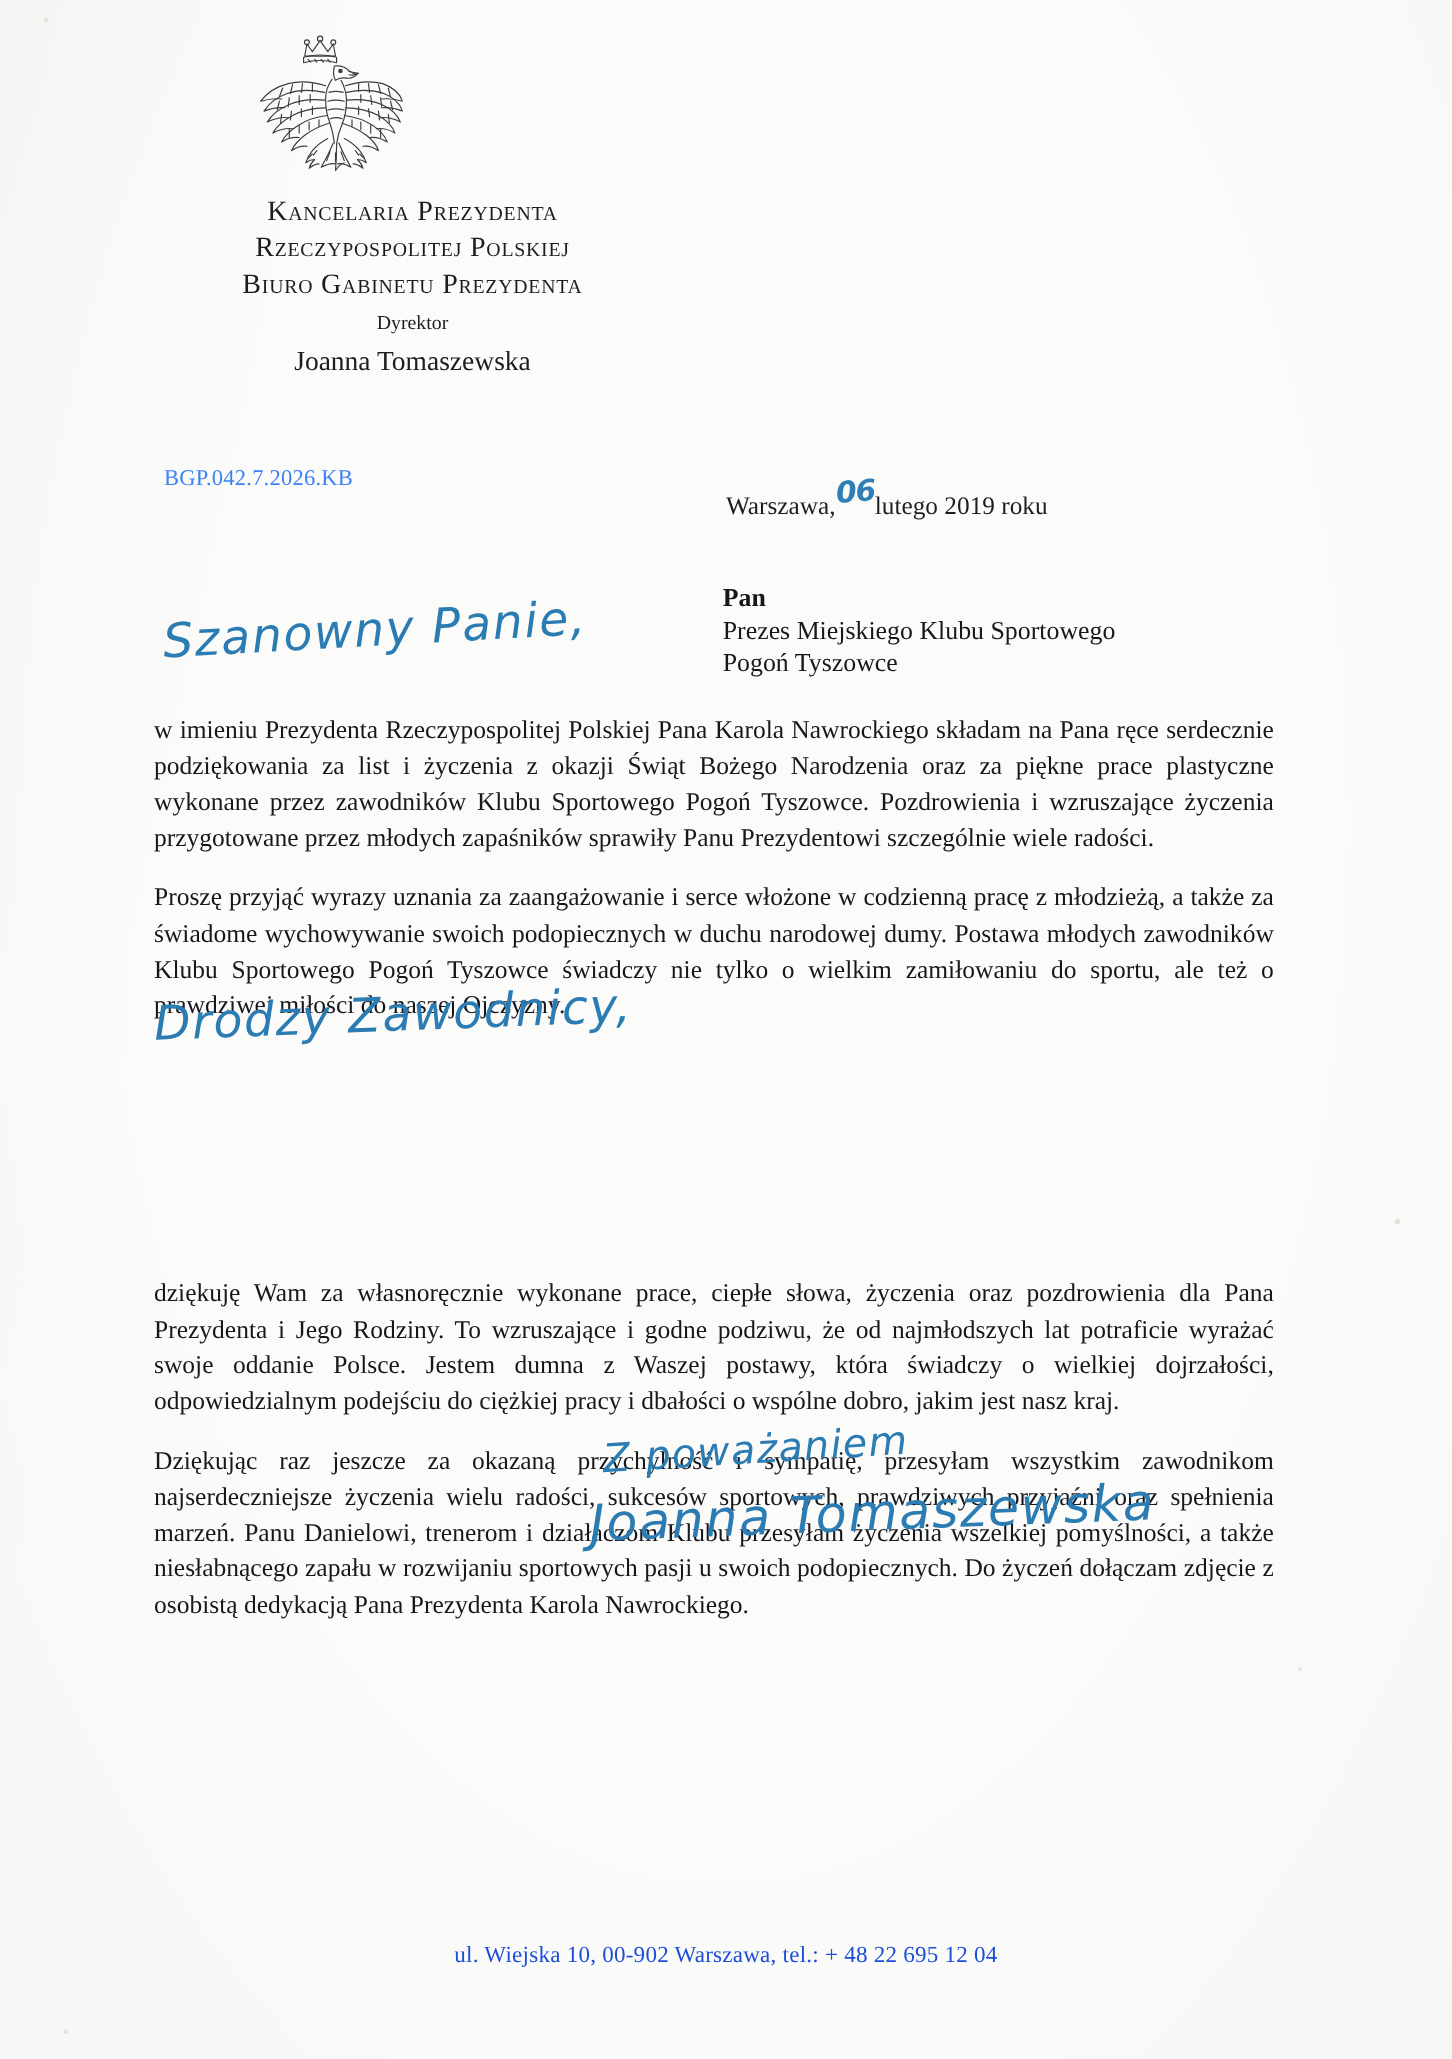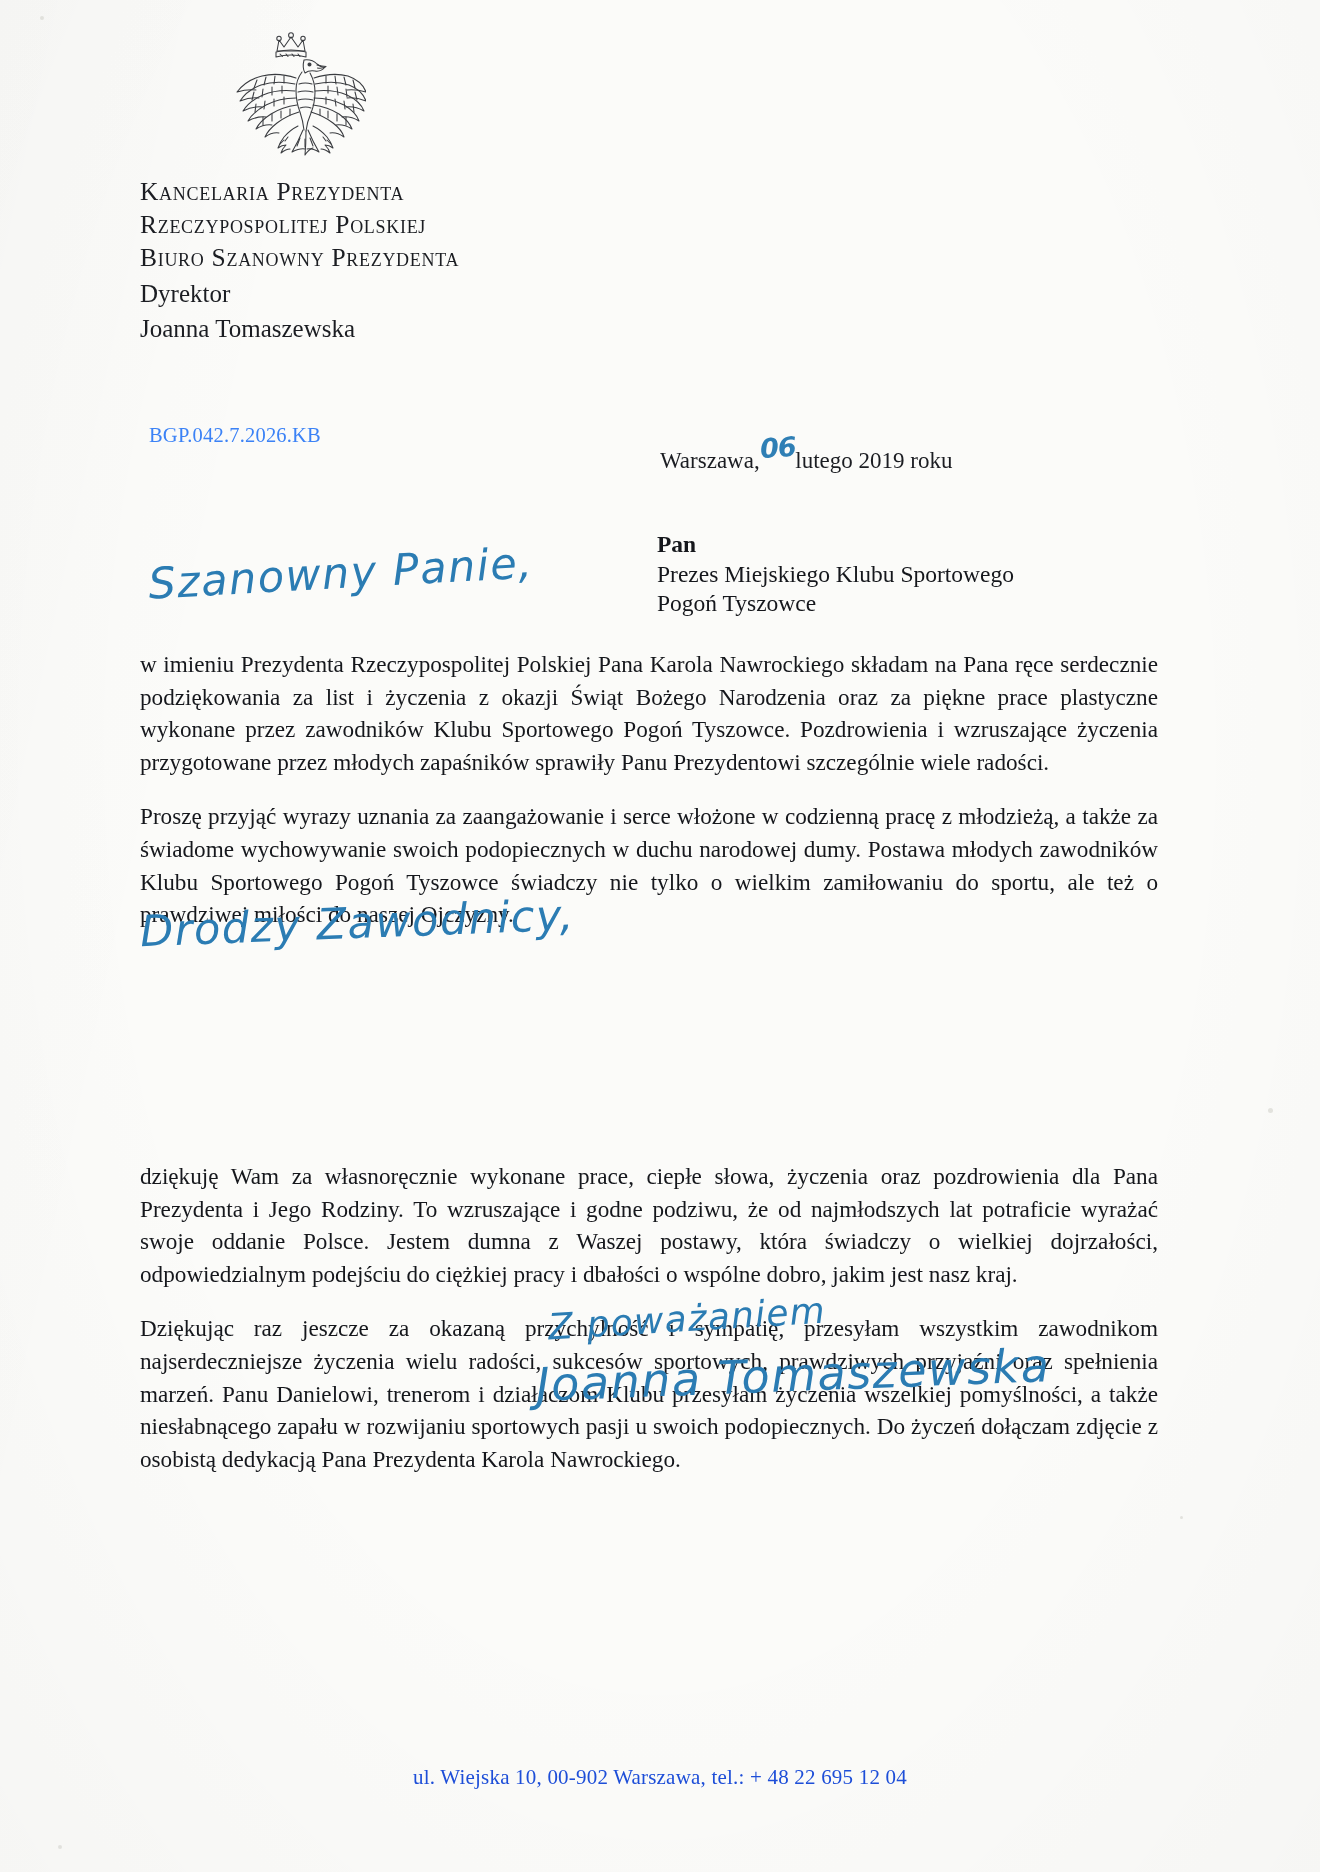--- a/index.html
+++ b/index.html
@@ -41,32 +41,32 @@
     height: 152px;
   }
   .emblem svg { display: block; width: 100%; height: 100%; }
 
   
   .letterhead {
     position: absolute;
     left: 140px;
     top: 175px;
     width: 470px;
-    text-align: left;
+    text-align: center;
   }
   .lh-line {
     font-variant: small-caps;
     font-size: 25.5px;
     letter-spacing: .7px;
     line-height: 33px;
     color: #1b1d22;
     white-space: nowrap;
   }
   .lh-role {
-    font-size: 25px;
+    font-size: 18px;
     line-height: 35px;
     margin-top: 2px;
     color: #1b1d22;
   }
   .lh-name {
     font-size: 25px;
     line-height: 35px;
     color: #1b1d22;
   }
 
@@ -246,21 +246,21 @@
         <path d="M82 108 Q74 112 68 119 Q64 124 62 130 Q66 127 70 127 Q66 131 65 135 Q70 131 74 131"></path>
         <path d="M97 108 Q105 112 111 119 Q115 124 117 130 Q113 127 109 127 Q113 131 114 135 Q109 131 105 131"></path>
         <path d="M68 122 L64 126 M72 119 L69 123 M111 122 L115 126 M107 119 L110 123"></path>
       </g>
     </svg>
   </div>
 
   <div class="letterhead">
     <div class="lh-line">Kancelaria Prezydenta</div>
     <div class="lh-line">Rzeczypospolitej Polskiej</div>
-    <div class="lh-line">Biuro Szanowny Prezydenta</div>
+    <div class="lh-line">Biuro Gabinetu Prezydenta</div>
     <div class="lh-role">Dyrektor</div>
     <div class="lh-name">Joanna Tomaszewska</div>
   </div>
 
   <div class="refno">BGP.042.7.2026.KB</div>
 
   <div class="dateline">
     <span>Warszawa,</span><span class="date-hand">06</span><span>lutego 2019 roku</span>
   </div>
 

